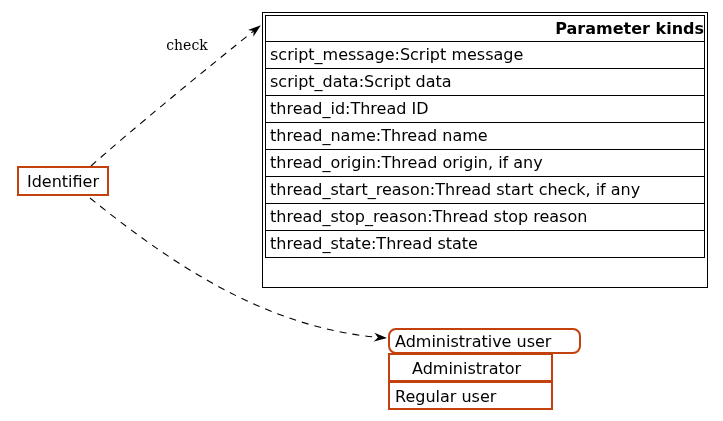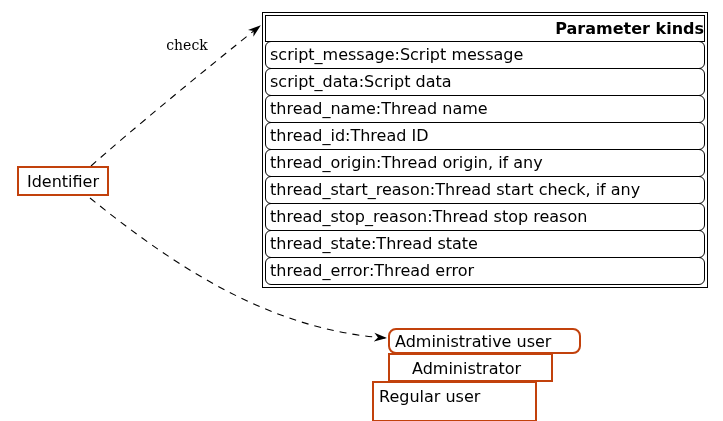--- a/index.html
+++ b/index.html
@@ -69,21 +69,20 @@
     border: 1px solid #000000;
     height: 28px;
     line-height: 26px;
     font-size: 16px;
     padding-left: 4px;
     white-space: nowrap;
     overflow: hidden;
   }
   .prow + .prow {
     margin-top: -1px;
-    border-radius: 6px;
   }
   .prow.header {
     height: 27px;
     line-height: 25px;
     text-align: right;
     padding-left: 0;
     font-weight: bold;
   }
   .utable-header {
     left: 388px;
@@ -96,24 +95,24 @@
   }
   .utable-row1 {
     left: 388px;
     top: 353px;
     width: 165px;
     height: 29px;
     line-height: 27px;
     padding-left: 22px;
   }
   .utable-row2 {
-    left: 372px;
+    left: 388px;
     top: 381px;
     width: 165px;
-    height: 41px;
+    height: 29px;
     line-height: 27px;
     padding-left: 5px;
   }
 </style>
 </head>
 <body>
 
 <div class="canvas">
 
   <svg class="edges-svg" viewBox="0 0 723 421" xmlns="http://www.w3.org/2000/svg">
@@ -127,26 +126,25 @@
   </svg>
 
   <div class="edge-label" style="left:187px; top:45px;">check</div>
 
   <div class="node-box identifier">Identifier</div>
 
   <div class="ptable">
     <div class="prow header">Parameter kinds</div>
     <div class="prow">script_message:Script message</div>
     <div class="prow">script_data:Script data</div>
+    <div class="prow">thread_id:Thread ID</div>
     <div class="prow">thread_name:Thread name</div>
-    <div class="prow">thread_id:Thread ID</div>
     <div class="prow">thread_origin:Thread origin, if any</div>
     <div class="prow">thread_start_reason:Thread start check, if any</div>
     <div class="prow">thread_stop_reason:Thread stop reason</div>
     <div class="prow">thread_state:Thread state</div>
-    <div class="prow">thread_error:Thread error</div>
   </div>
 
   <div class="node-box utable-header">Administrative user</div>
   <div class="node-box utable-row1">Administrator</div>
   <div class="node-box utable-row2">Regular user</div>
 
 </div>
 
 </body></html>

